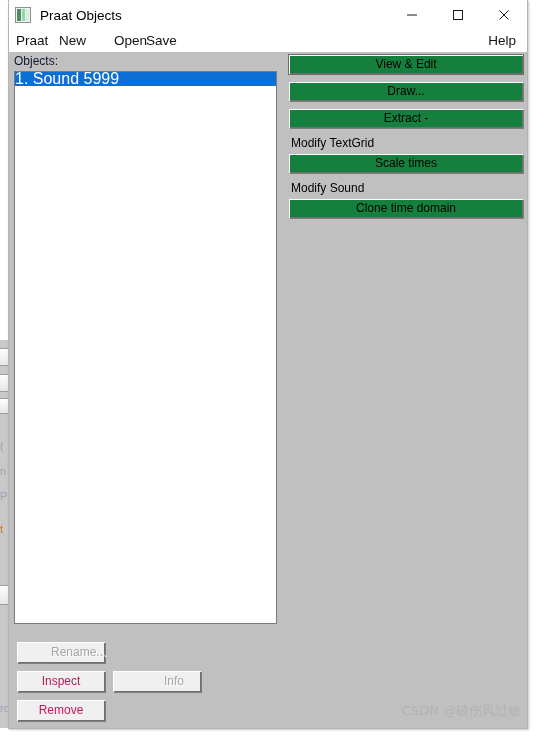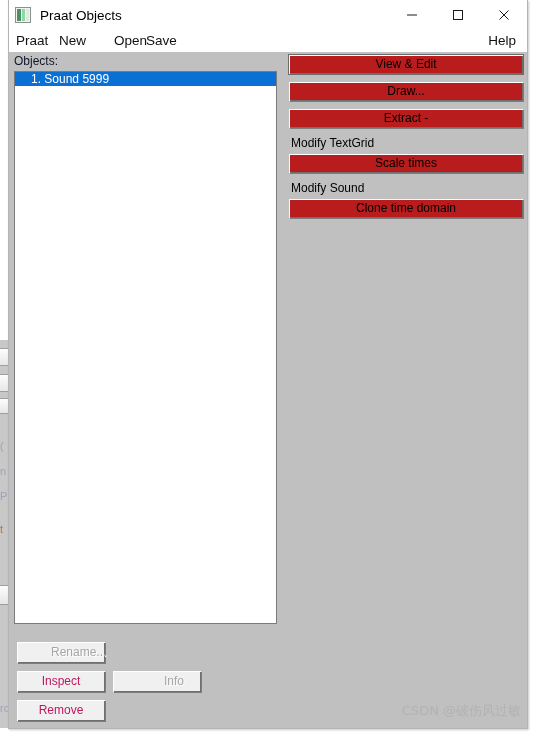--- a/index.html
+++ b/index.html
@@ -160,22 +160,22 @@
     width: 263px;
     height: 553px;
     background: #ffffff;
     border: 1px solid #7b7b7b;
     box-sizing: border-box;
     overflow: hidden;
   }
   .list-row {
     height: 14px;
     line-height: 14px;
-    font-size: 12px;
-    padding-left: 16px;
+    font-size: 16px;
+    padding-left: 0;
     color: #000000;
     white-space: nowrap;
     box-sizing: border-box;
   }
   .list-row.selected {
     background: #0a70d4;
     color: #ffffff;
   }
   .list-row.focused {
     outline: 1px dotted #f2a23c;
@@ -187,21 +187,21 @@
     position: absolute;
     left: 280px;
     top: 3px;
     width: 236px;
   }
   .cmd-button {
     display: block;
     width: 234px;
     height: 19px;
     margin-bottom: 8px;
-    background: #b91c1c;
+    background: #15803d;
     border: none;
     box-shadow:
       inset 1px 1px 0 #ffffff,
       inset -1px -1px 0 #6f6f6f,
       1px 1px 0 #7d7d7d;
     font-family: "Liberation Sans", sans-serif;
     font-size: 12px;
     color: #000000;
     line-height: 19px;
     padding: 0;

